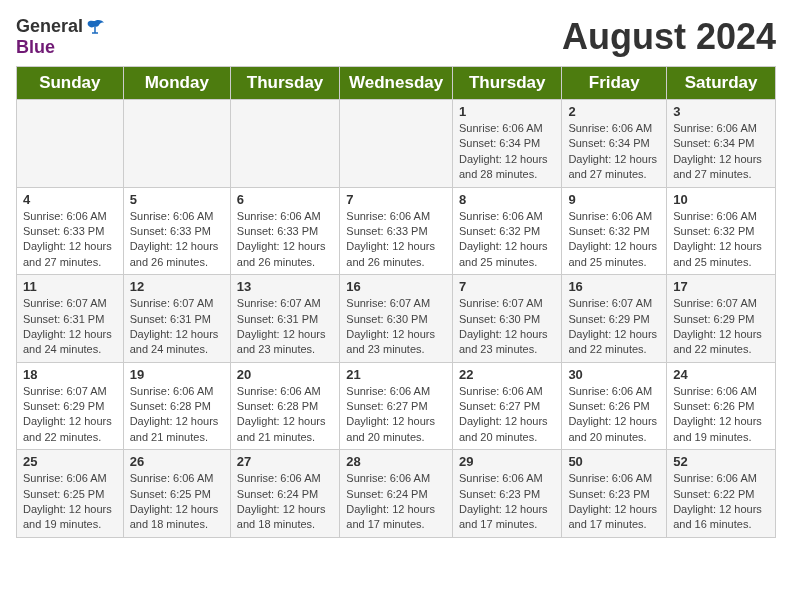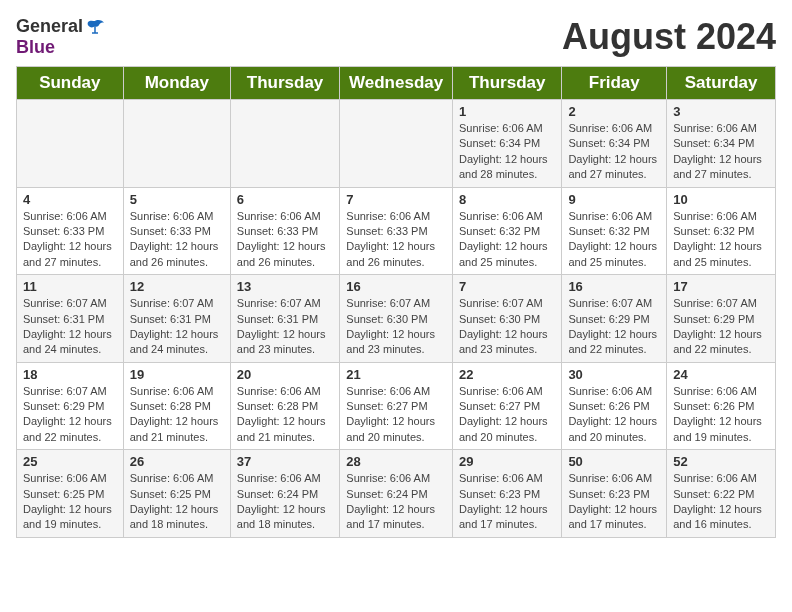--- a/index.html
+++ b/index.html
@@ -295,21 +295,21 @@
 and 19 minutes.</div>
         </td>
         <td>
           <span class="day-number">26</span>
           <div class="day-info" style="white-space: pre-line;">Sunrise: 6:06 AM
 Sunset: 6:25 PM
 Daylight: 12 hours
 and 18 minutes.</div>
         </td>
         <td>
-          <span class="day-number">37</span>
+          <span class="day-number">27</span>
           <div class="day-info" style="white-space: pre-line;">Sunrise: 6:06 AM
 Sunset: 6:24 PM
 Daylight: 12 hours
 and 18 minutes.</div>
         </td>
         <td>
           <span class="day-number">28</span>
           <div class="day-info" style="white-space: pre-line;">Sunrise: 6:06 AM
 Sunset: 6:24 PM
 Daylight: 12 hours

